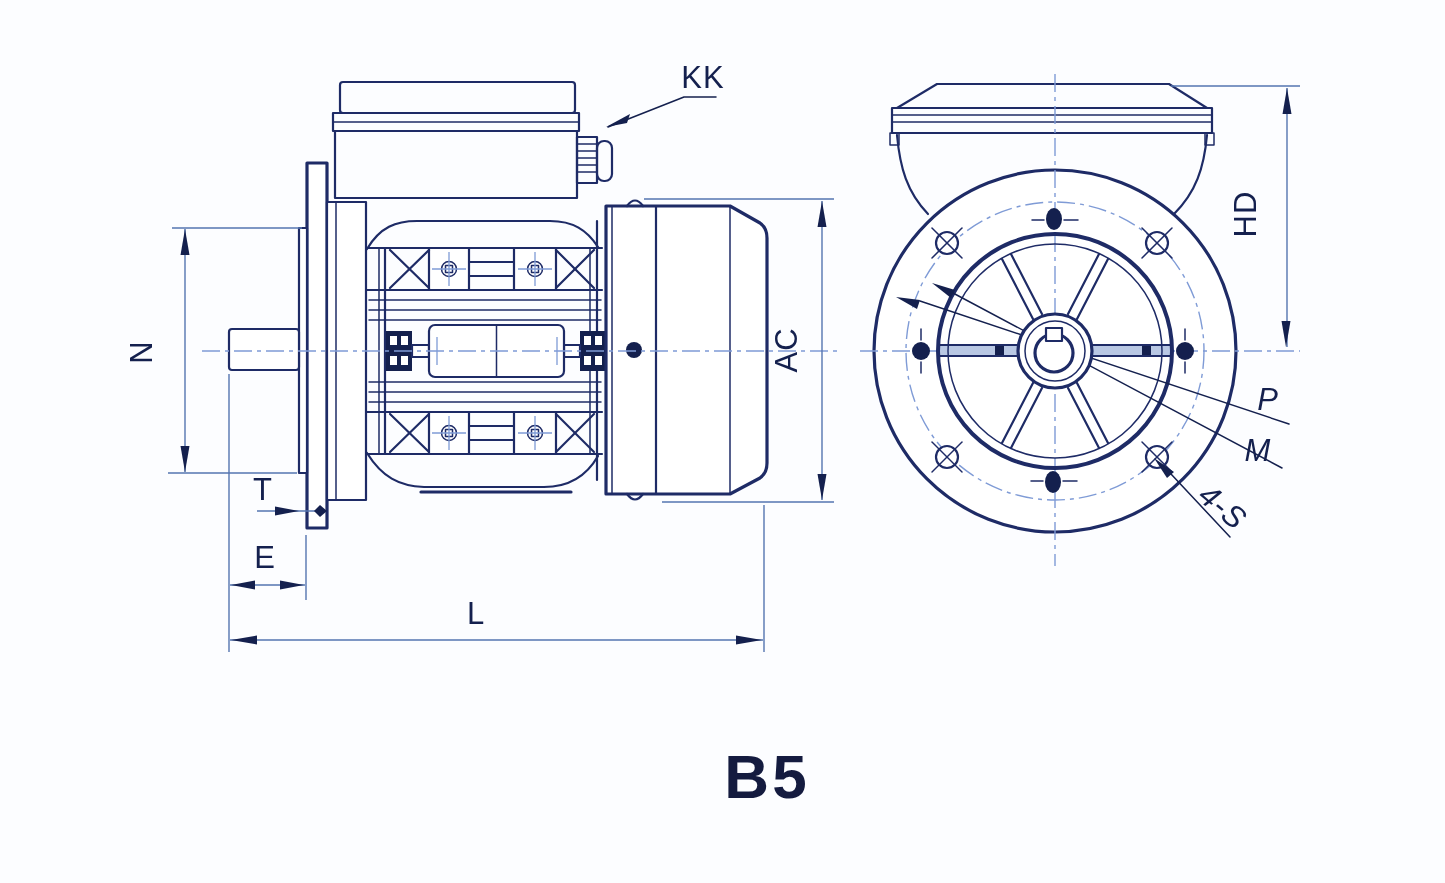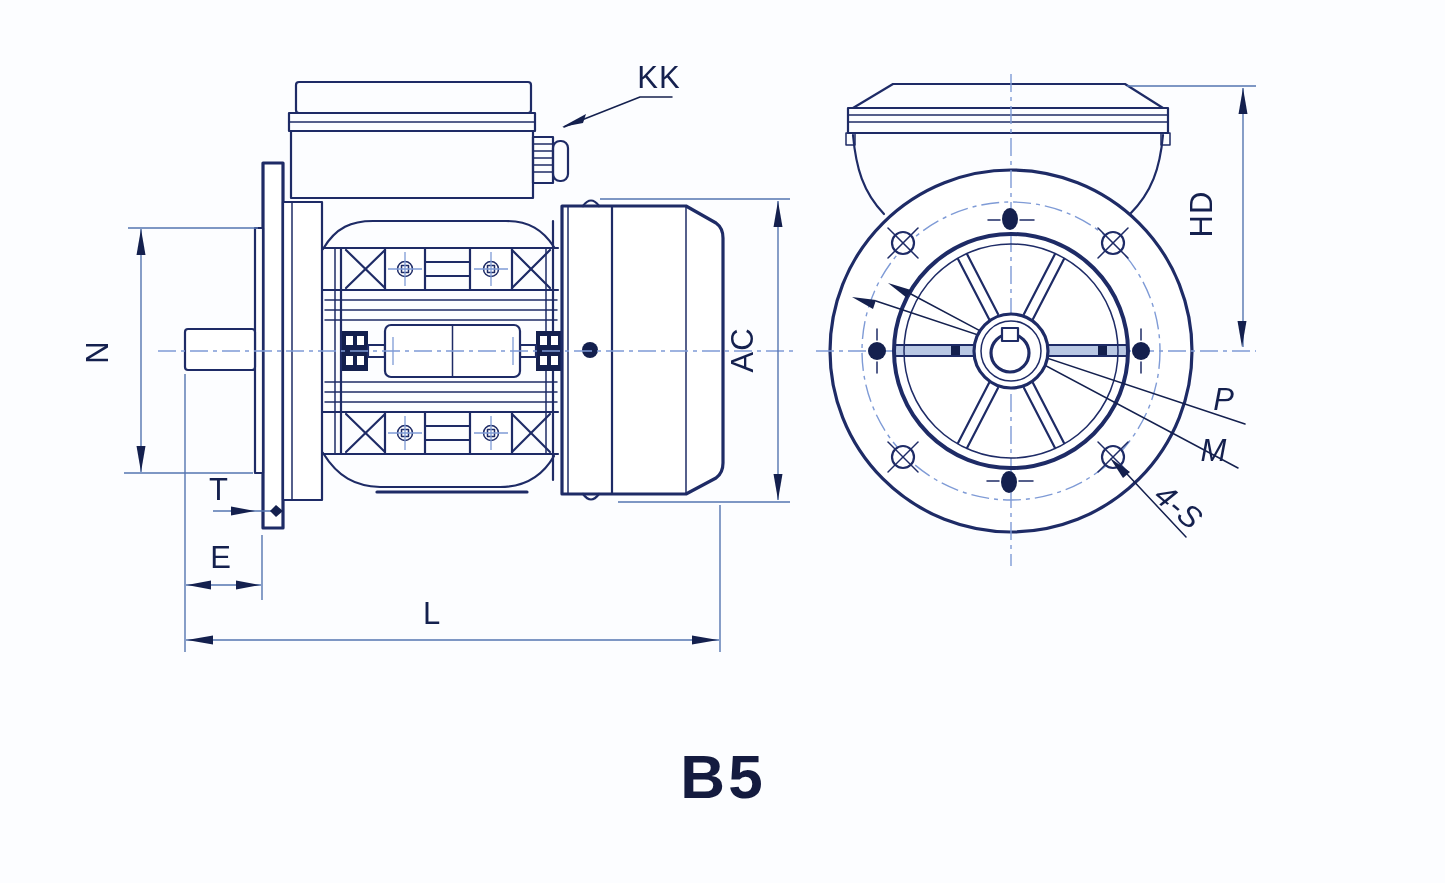--- a/index.html
+++ b/index.html
@@ -1,20 +1,20 @@
 <!DOCTYPE html>
 <html style="--ink: #1e2b66; --ink_dark: #14204e; --centerline: #7f9bd6; --dimension: #5574b0; --background: #fcfdff; --band_fill: #b9c8e4; --title: #141b3f;"><head>
 <meta charset="utf-8">
 <style>
   :root{
     --ink:#1e2b66; --ink_dark:#14204e; --centerline:#7f9bd6;
     --dimension:#5574b0; --background:#fcfdff; --band_fill:#b9c8e4; --title:#141b3f;
   }
   html,body{margin:0;padding:0;background:var(--background);}
-  .stage{width:1314px;height:883px;position:relative;background:var(--background);overflow:hidden;}
+  .stage{width:1314px;height:883px;position:relative;background:var(--background);overflow:hidden;margin-left:44px;}
   svg{display:block}
   .ink{stroke:var(--ink);fill:none;stroke-linecap:round;stroke-linejoin:round}
   .inkd{stroke:var(--ink_dark);fill:none;stroke-linecap:round;stroke-linejoin:round}
   .w1{stroke-width:1.5}.w2{stroke-width:2.2}.w3{stroke-width:3.2}.w4{stroke-width:4}
   .wf{fill:#ffffff}
   .df{fill:var(--ink_dark);stroke:none}
   .cl{stroke:var(--centerline);stroke-width:1.4;fill:none;stroke-dasharray:18 5 4 5}
   .cl2{stroke:var(--centerline);stroke-width:1.3;fill:none}
   .dim{stroke:var(--dimension);stroke-width:1.4;fill:none}
   .arr{fill:var(--ink_dark);stroke:none}

